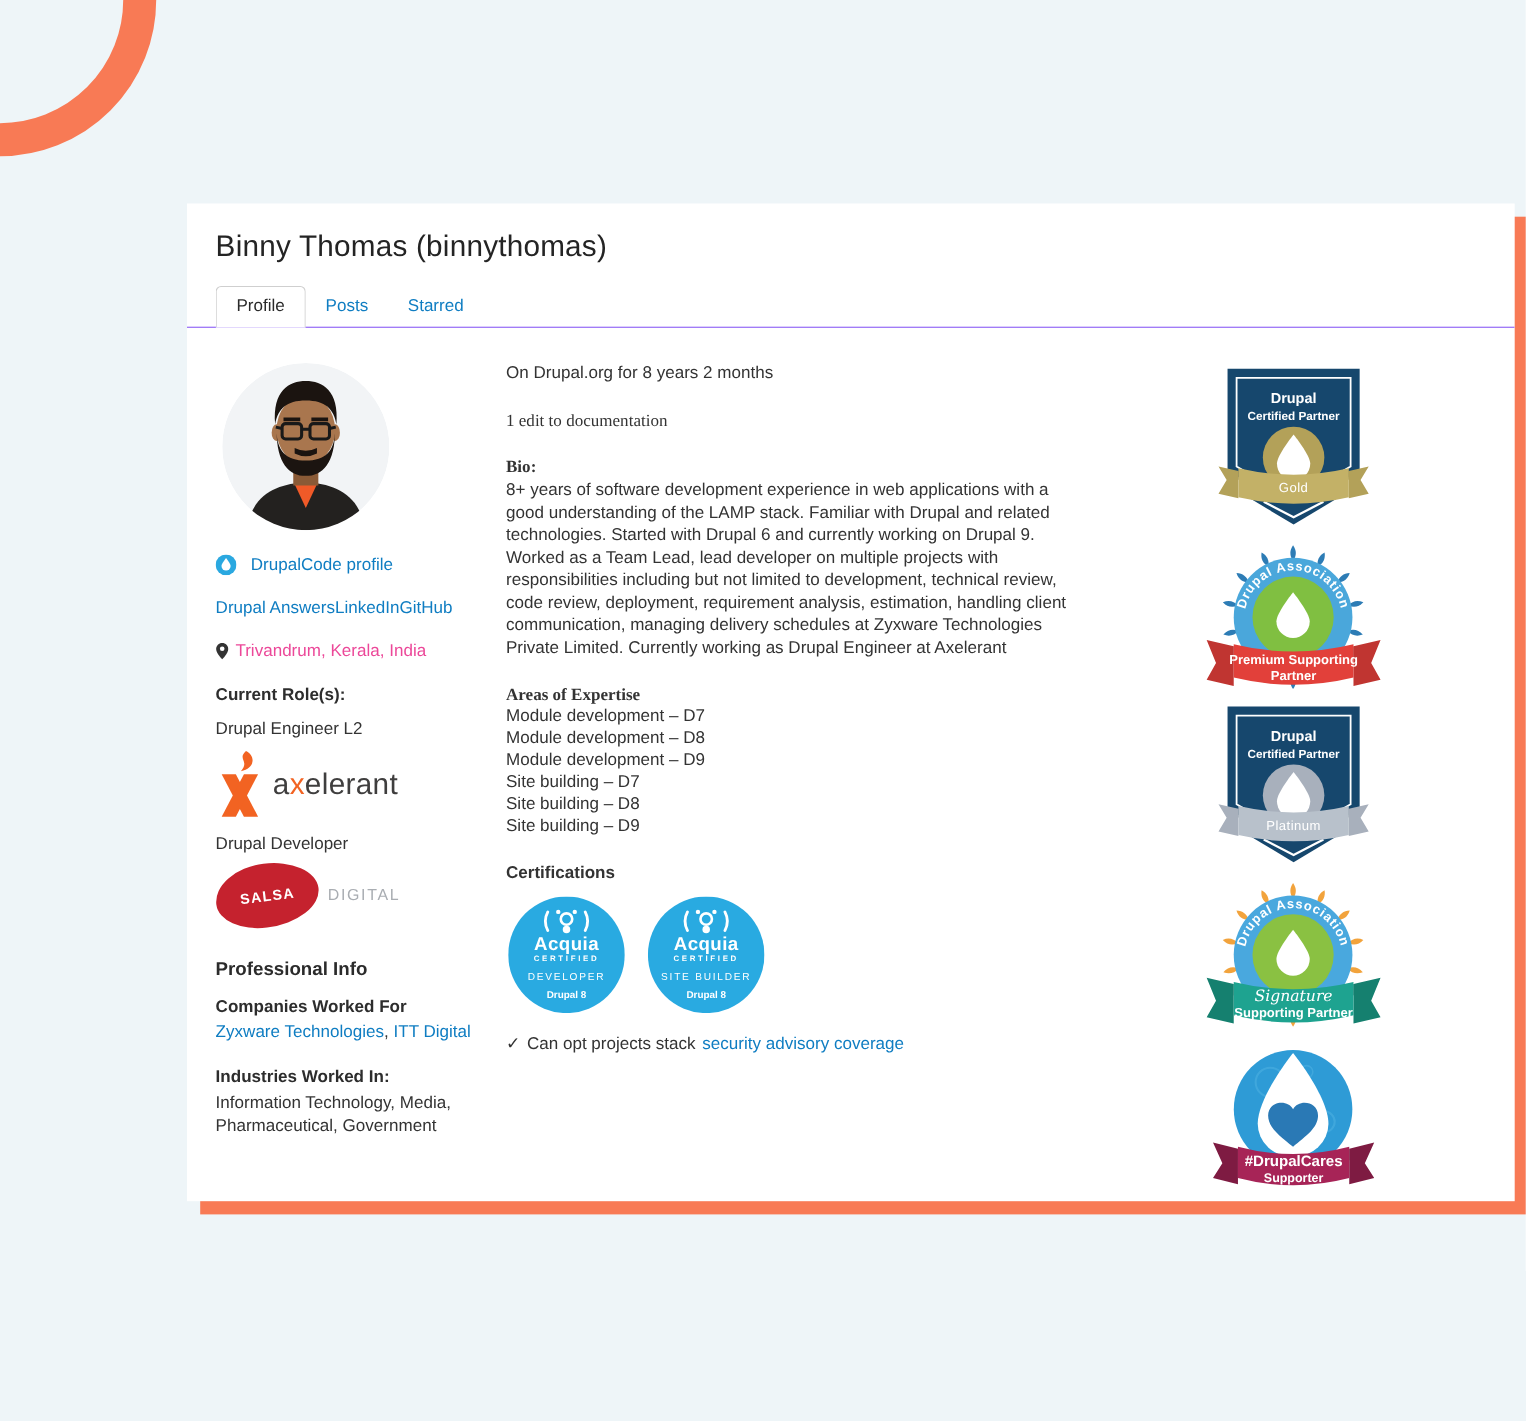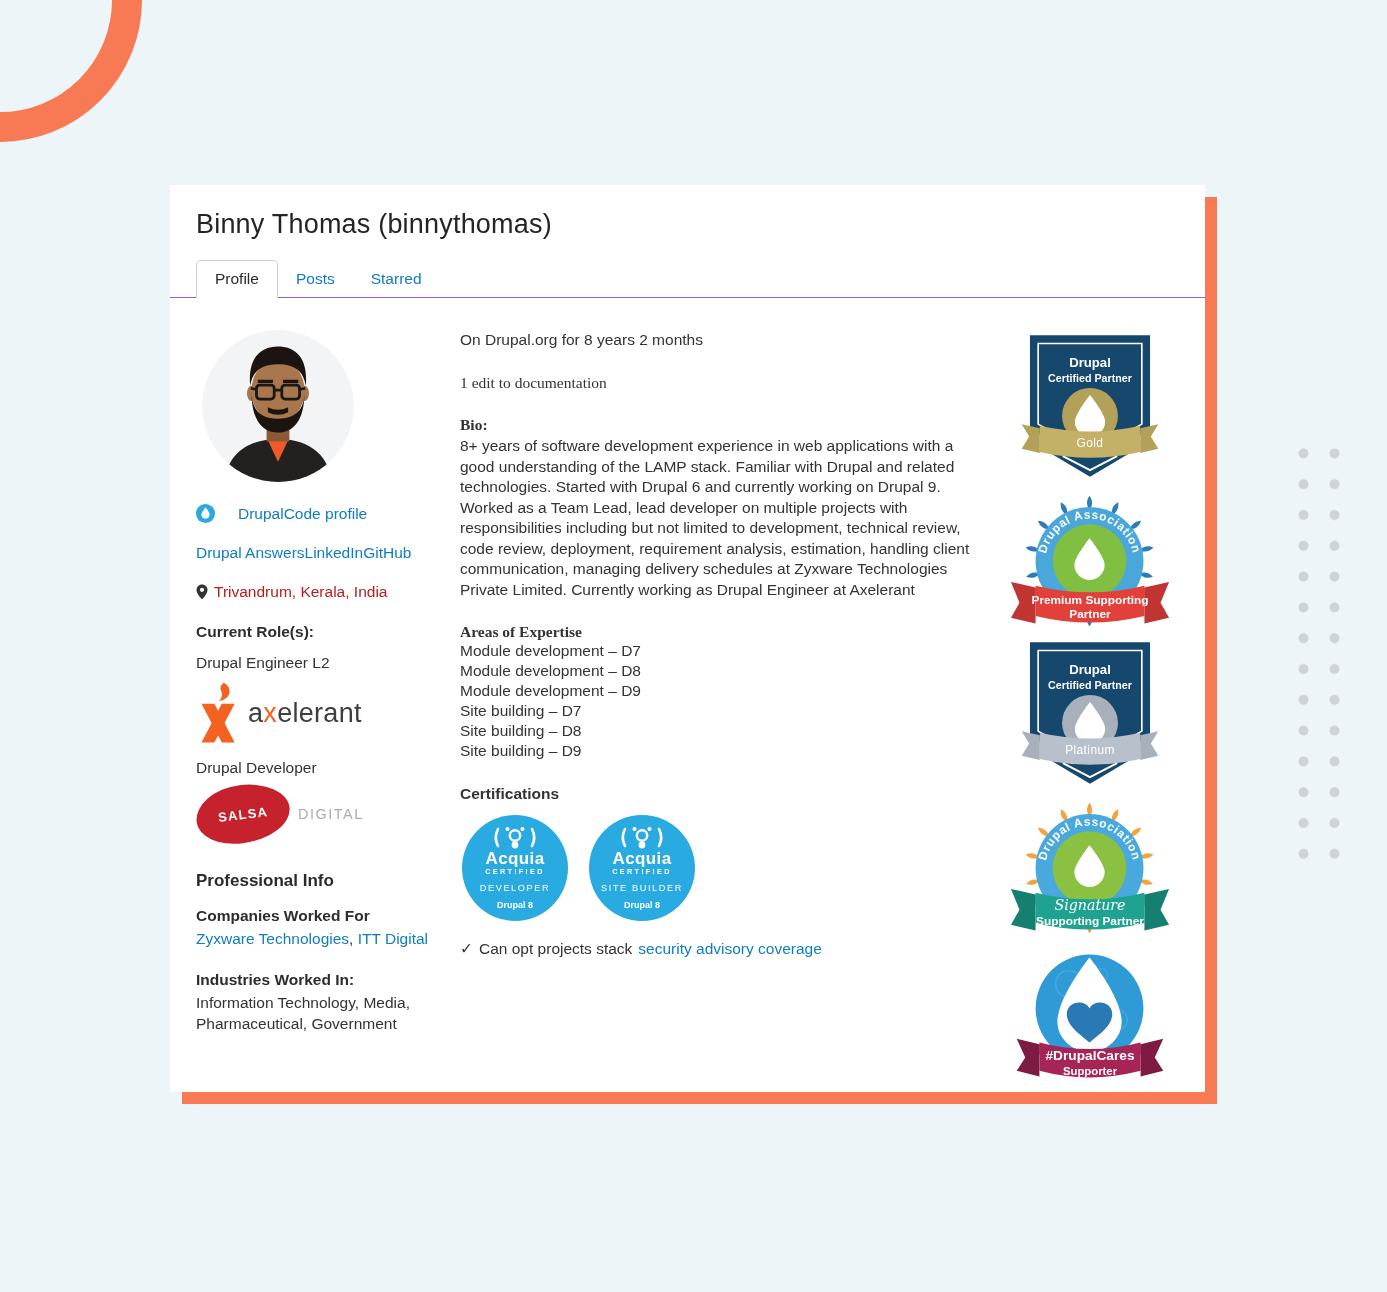--- a/index.html
+++ b/index.html
@@ -15,43 +15,43 @@
     border:30px solid #f87a55;border-radius:50%;box-sizing:border-box;
   }
   
   .dots{
     position:absolute;left:1288px;top:438px;width:64px;height:432px;
     background-image:radial-gradient(circle,#d0d3d6 4.6px,rgba(0,0,0,0) 5.4px);
     background-size:31px 30.8px;
   }
   
   .card{
-    position:absolute;left:170px;top:185px;width:1035px;height:907px;
+    position:absolute;left:170px;top:185px;width:1207px;height:907px;
     background:#fff;box-shadow:12px 12px 0 0 #f87a55;box-sizing:border-box;
     padding:12px 26px 0 26px;overflow:hidden;
   }
   h1.page-title{font-size:27px;font-weight:500;color:#242424;margin:12px 0 20px 0;letter-spacing:.2px;}
   .tabs{display:flex;align-items:flex-end;border-bottom:1px solid #8b5cf6;margin:0 -26px;padding-left:26px;}
   .tab{padding:9px 18px;font-size:15.5px;cursor:pointer;}
   .tab.active{
     background:#fff;border:1px solid #cfcfcf;border-bottom:1px solid #fff;
     border-radius:5px 5px 0 0;margin-bottom:-1px;color:#2a2a2a;
   }
   .tab.link{color:#0f7dc2;}
   .content{display:flex;padding-top:32px;}
   .col-left{flex:0 0 264px;}
   .col-mid{flex:0 0 540px;padding-right:28px;box-sizing:border-box;}
   .col-right{flex:1;display:flex;flex-direction:column;align-items:center;gap:6px;padding-top:2px;}
   a, .linklike{color:#0f7dc2;text-decoration:none;cursor:pointer;}
   .bold{font-weight:700;}
   
   .avatar{display:block;margin-left:6px;}
-  .dc-row{display:flex;align-items:center;gap:23px;margin-top:22px;}
+  .dc-row{display:flex;align-items:center;gap:13px;margin-top:22px;}
   .side-links{margin-top:20px;line-height:20px;display:flex;flex-direction:row;}
-  .loc-row{display:flex;align-items:center;gap:6px;margin-top:20px;color:#b91c1c;}
+  .loc-row{display:flex;align-items:center;gap:6px;margin-top:20px;color:#ec4899;}
   .h-small{font-weight:700;margin-top:22px;color:#2d2d2d;}
   .role-title{margin-top:13px;}
   .axelerant{display:flex;align-items:center;gap:6px;margin-top:8px;cursor:pointer;}
   .axl-word{font-size:27px;color:#3f3e3e;letter-spacing:.3px;}
   .axl-x{color:#f26322;}
   .salsa{display:flex;align-items:center;margin-top:8px;cursor:pointer;}
   .salsa-blob{
     width:94px;height:58px;background:#c5222e;transform:rotate(-7deg);
     border-radius:50% 50% 54% 46% / 55% 48% 52% 45%;
     display:flex;align-items:center;justify-content:center;

